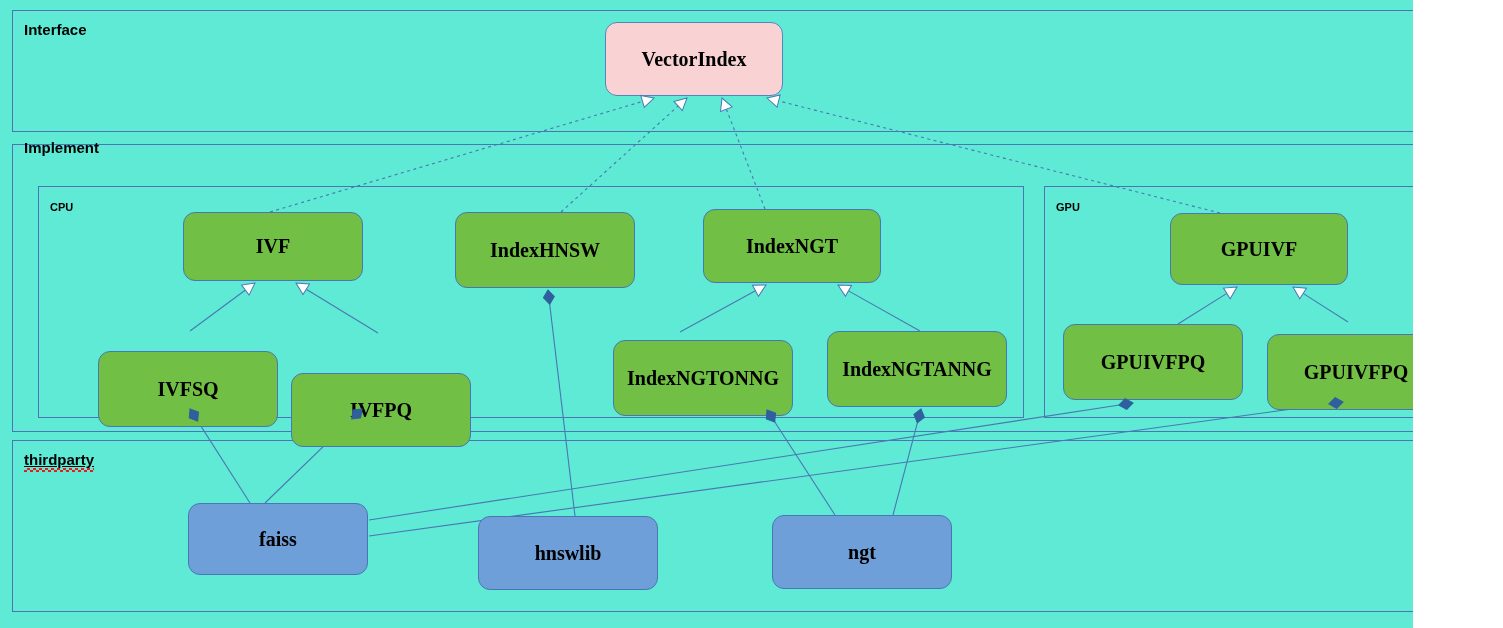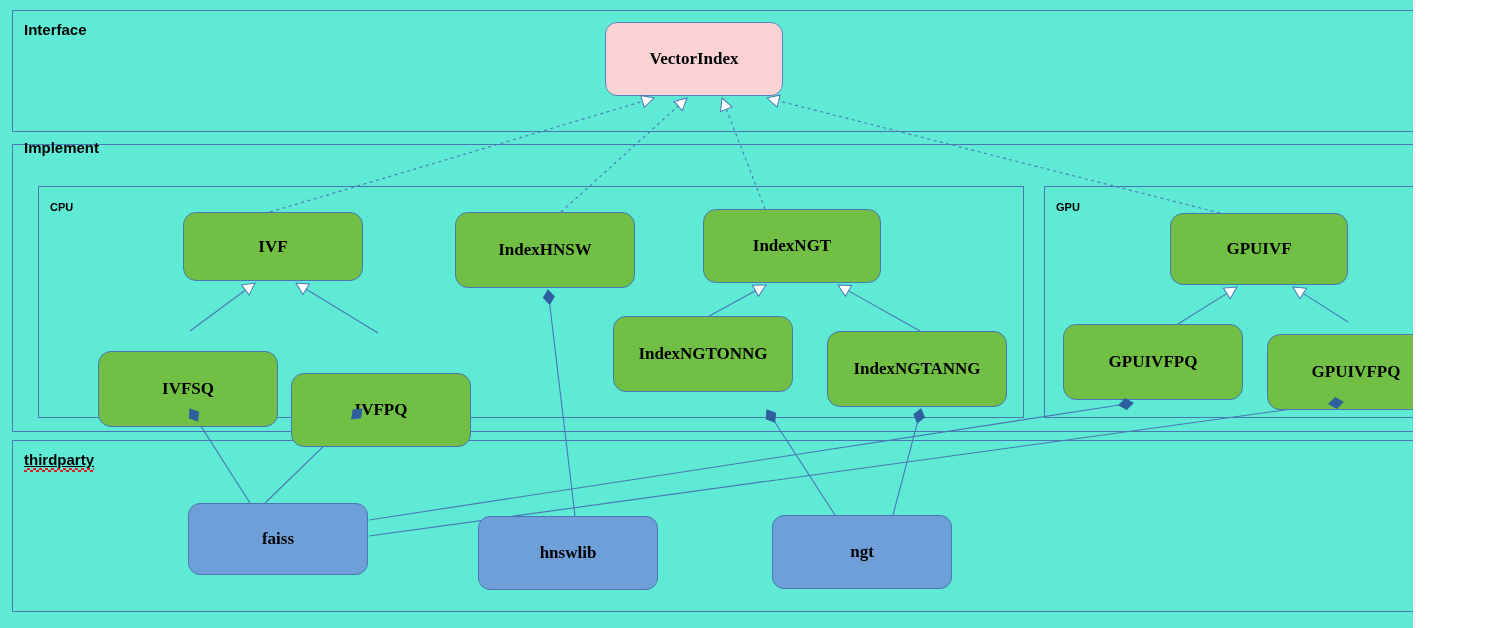--- a/index.html
+++ b/index.html
@@ -68,28 +68,28 @@
   
   .node {
     position: absolute;
     box-sizing: border-box;
     border-radius: 12px;
     border: 1px solid #4a77b4;
     display: flex;
     align-items: center;
     justify-content: center;
     font-family: "Liberation Serif", serif;
-    font-size: 17px;
+    font-size: 20px;
     color: #000000;
     text-align: center;
     z-index: 5;
     white-space: nowrap;
   }
   .node.iface   { background: #f9d3d3; border-color: #5585bf; }
-  .node.impl    { background: #71bf44; border-color: #4a77b4; border-radius: 13px; }
+  .node.impl    { background: #71bf44; border-color: #4a77b4; }
   .node.third   { background: #6f9fd8; border-color: #4a77b4; }
 
   
   #edges {
     position: absolute;
     left: 0;
     top: 0;
     width: 1503px;
     height: 628px;
     z-index: 2;
@@ -155,21 +155,21 @@
       </div>
       <div class="node impl" style="left: 703px; top: 209px; width: 178px; height: 74px;">
         <span>IndexNGT</span>
       </div>
       <div class="node impl" style="left: 71px; top: 351px; width: 180px; height: 76px; margin-left: 27px;">
         <span>IVFSQ</span>
       </div>
       <div class="node impl" style="left: 291px; top: 333px; width: 180px; height: 74px; margin-top: 40px;">
         <span>IVFPQ</span>
       </div>
-      <div class="node impl" style="left: 613px; top: 316px; width: 180px; height: 76px;">
+      <div class="node impl" style="left: 613px; top: 340px; width: 180px; height: 76px;">
         <span>IndexNGTONNG</span>
       </div>
       <div class="node impl" style="left: 827px; top: 331px; width: 180px; height: 76px;">
         <span>IndexNGTANNG</span>
       </div>
       <div class="node impl" style="left: 1170px; top: 213px; width: 178px; height: 72px;">
         <span>GPUIVF</span>
       </div>
       <div class="node impl" style="left: 1063px; top: 324px; width: 180px; height: 76px;">
         <span>GPUIVFPQ</span>

